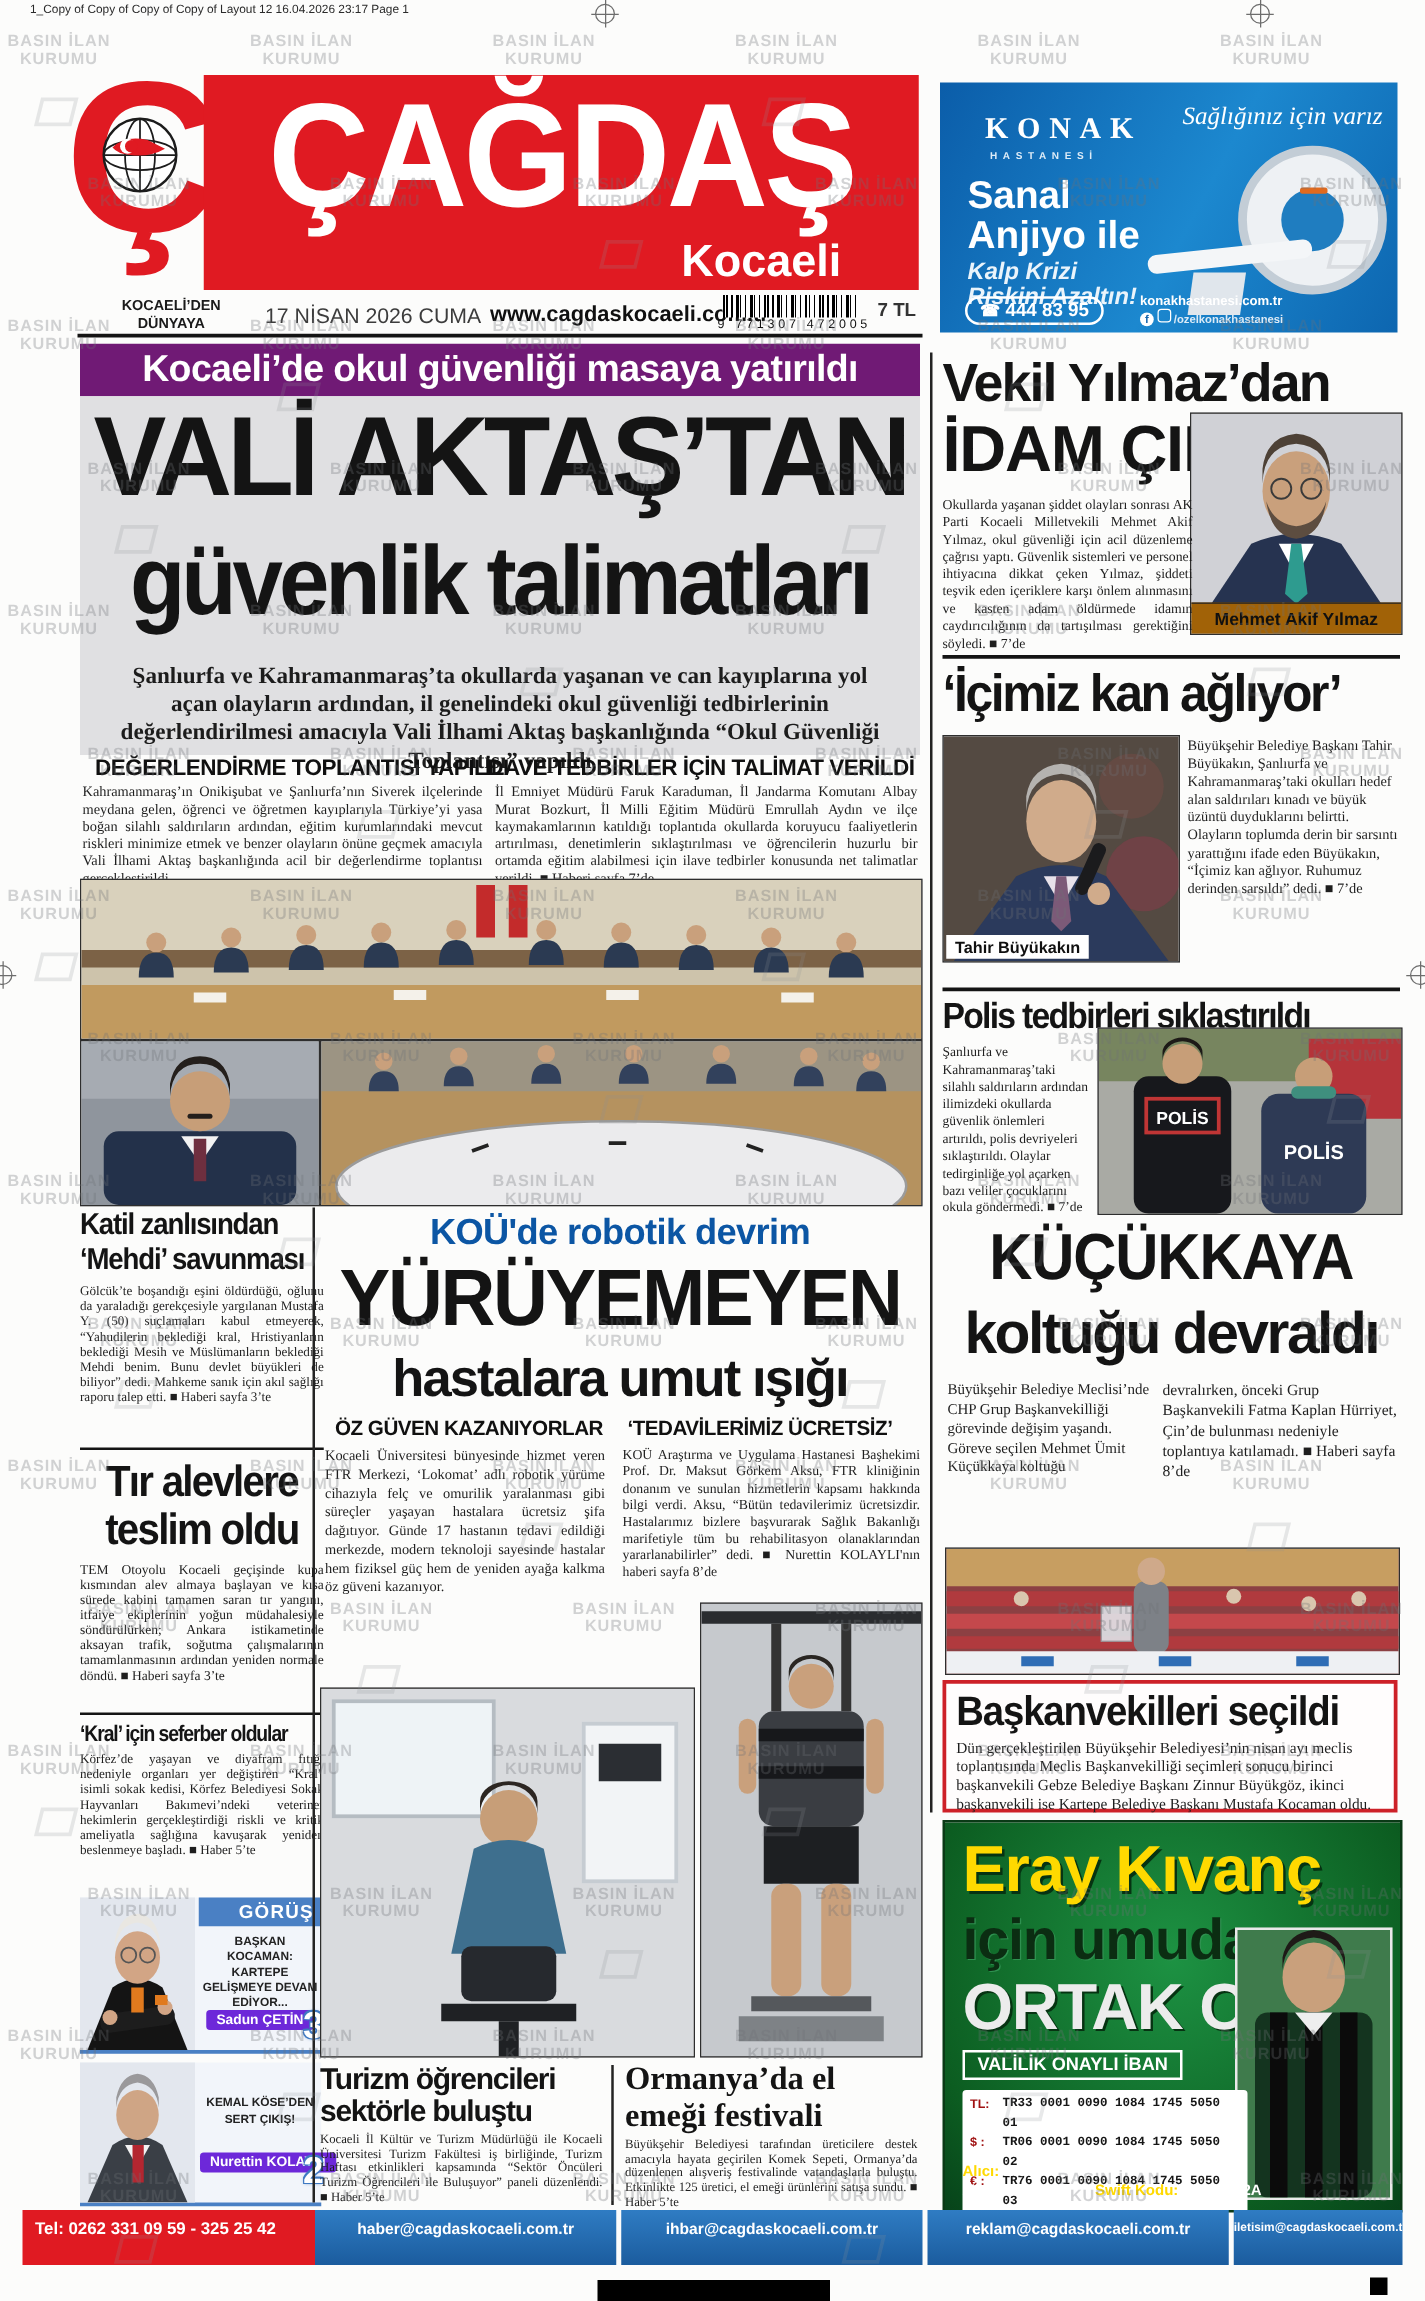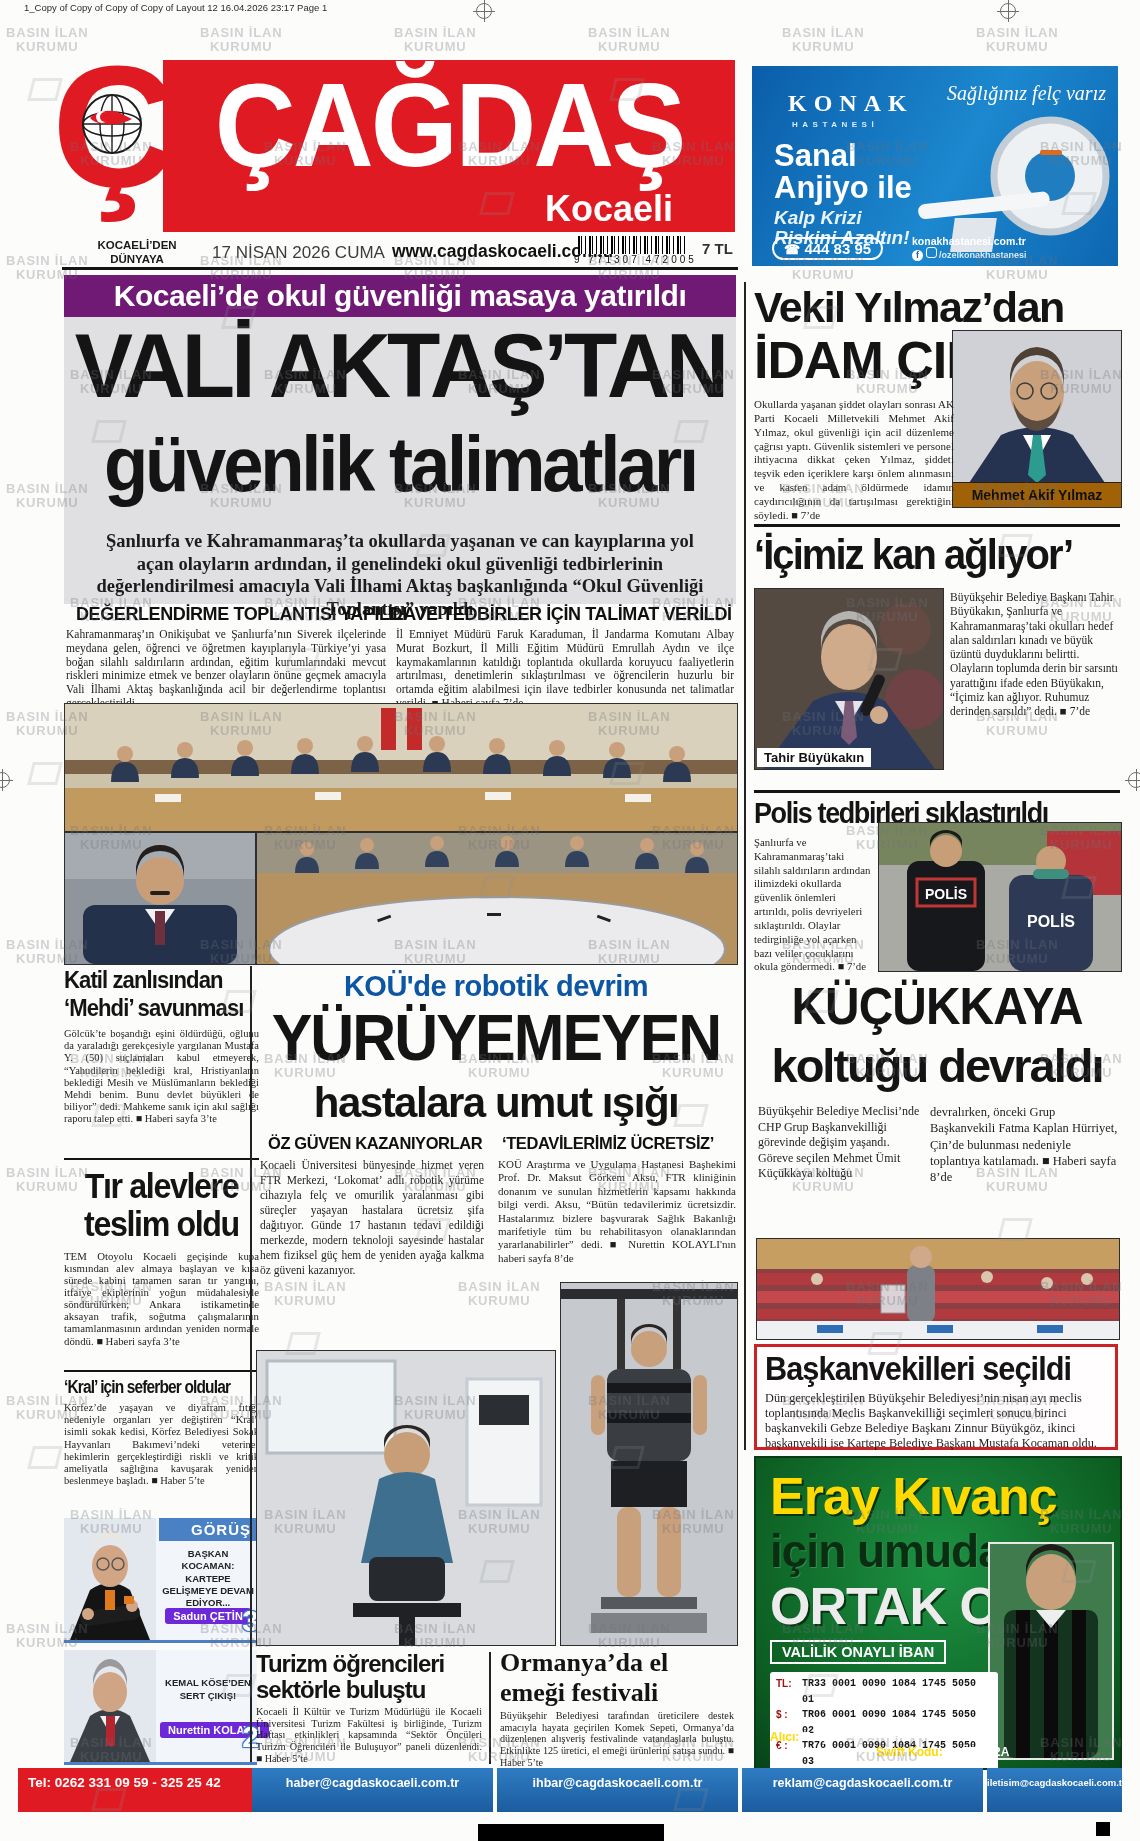--- a/index.html
+++ b/index.html
@@ -67,21 +67,21 @@
   <div class="abs" style="left:752px;top:66px;width:366px;height:200px;background:linear-gradient(118deg,#0b5da9,#1c88cf 55%,#0d66b0);overflow:hidden">
     <svg class="abs" style="right:-6px;top:44px" width="212" height="152" viewBox="0 0 212 152">
       <circle cx="138" cy="66" r="56" fill="#eef1f4" stroke="#c3cdd6" stroke-width="7"></circle>
       <circle cx="138" cy="66" r="25" fill="#1f7dc0"></circle>
       <rect x="6" y="88" width="132" height="15" rx="7" fill="#f4f6f8" transform="rotate(-6 70 96)"></rect>
       <rect x="58" y="108" width="42" height="34" fill="#e0e6ec" transform="skewX(-8)"></rect>
       <rect x="128" y="40" width="22" height="5" rx="2" fill="#e06a1e"></rect>
     </svg>
     <div class="abs" style="left:36px;top:24px;color:#fff;font-family:'Liberation Serif',serif;font-size:24px;letter-spacing:7px;font-weight:600">KONAK</div>
     <div class="abs" style="left:40px;top:54px;color:#dcebf7;font-size:8px;letter-spacing:4.5px;font-weight:700">HASTANESİ</div>
-    <div class="abs" style="right:12px;top:16px;color:#fff;font-family:'Liberation Serif',serif;font-style:italic;font-size:20px;white-space:nowrap">Sağlığınız felç varız</div>
+    <div class="abs" style="right:12px;top:16px;color:#fff;font-family:'Liberation Serif',serif;font-style:italic;font-size:20px;white-space:nowrap">Sağlığınız için varız</div>
     <div class="abs" style="left:22px;top:74px;color:#fff;font-size:31px;font-weight:800;line-height:1">Sanal</div>
     <div class="abs" style="left:22px;top:106px;color:#fff;font-size:31px;font-weight:800;line-height:1">Anjiyo ile</div>
     <div class="abs" style="left:22px;top:142px;color:#eaf4fb;font-size:19px;font-style:italic;font-weight:600;line-height:1.1">Kalp Krizi</div>
     <div class="abs" style="left:22px;top:162px;color:#eaf4fb;font-size:19px;font-style:italic;font-weight:600;line-height:1.1">Riskini Azaltın!</div>
     <div class="abs" style="left:20px;bottom:6px;border:2px solid #fff;border-radius:14px;padding:1px 10px;color:#fff;font-size:15px;font-weight:800;white-space:nowrap">
       <span style="font-size:13px">☎</span>
       <span>444 83 95</span>
     </div>
     <div class="abs" style="left:160px;bottom:19px;color:#fff;font-size:10.5px;font-weight:800">konakhastanesi.com.tr</div>
     <div class="abs" style="left:160px;bottom:5px;color:#dcebf7;font-size:9px;font-weight:700">

